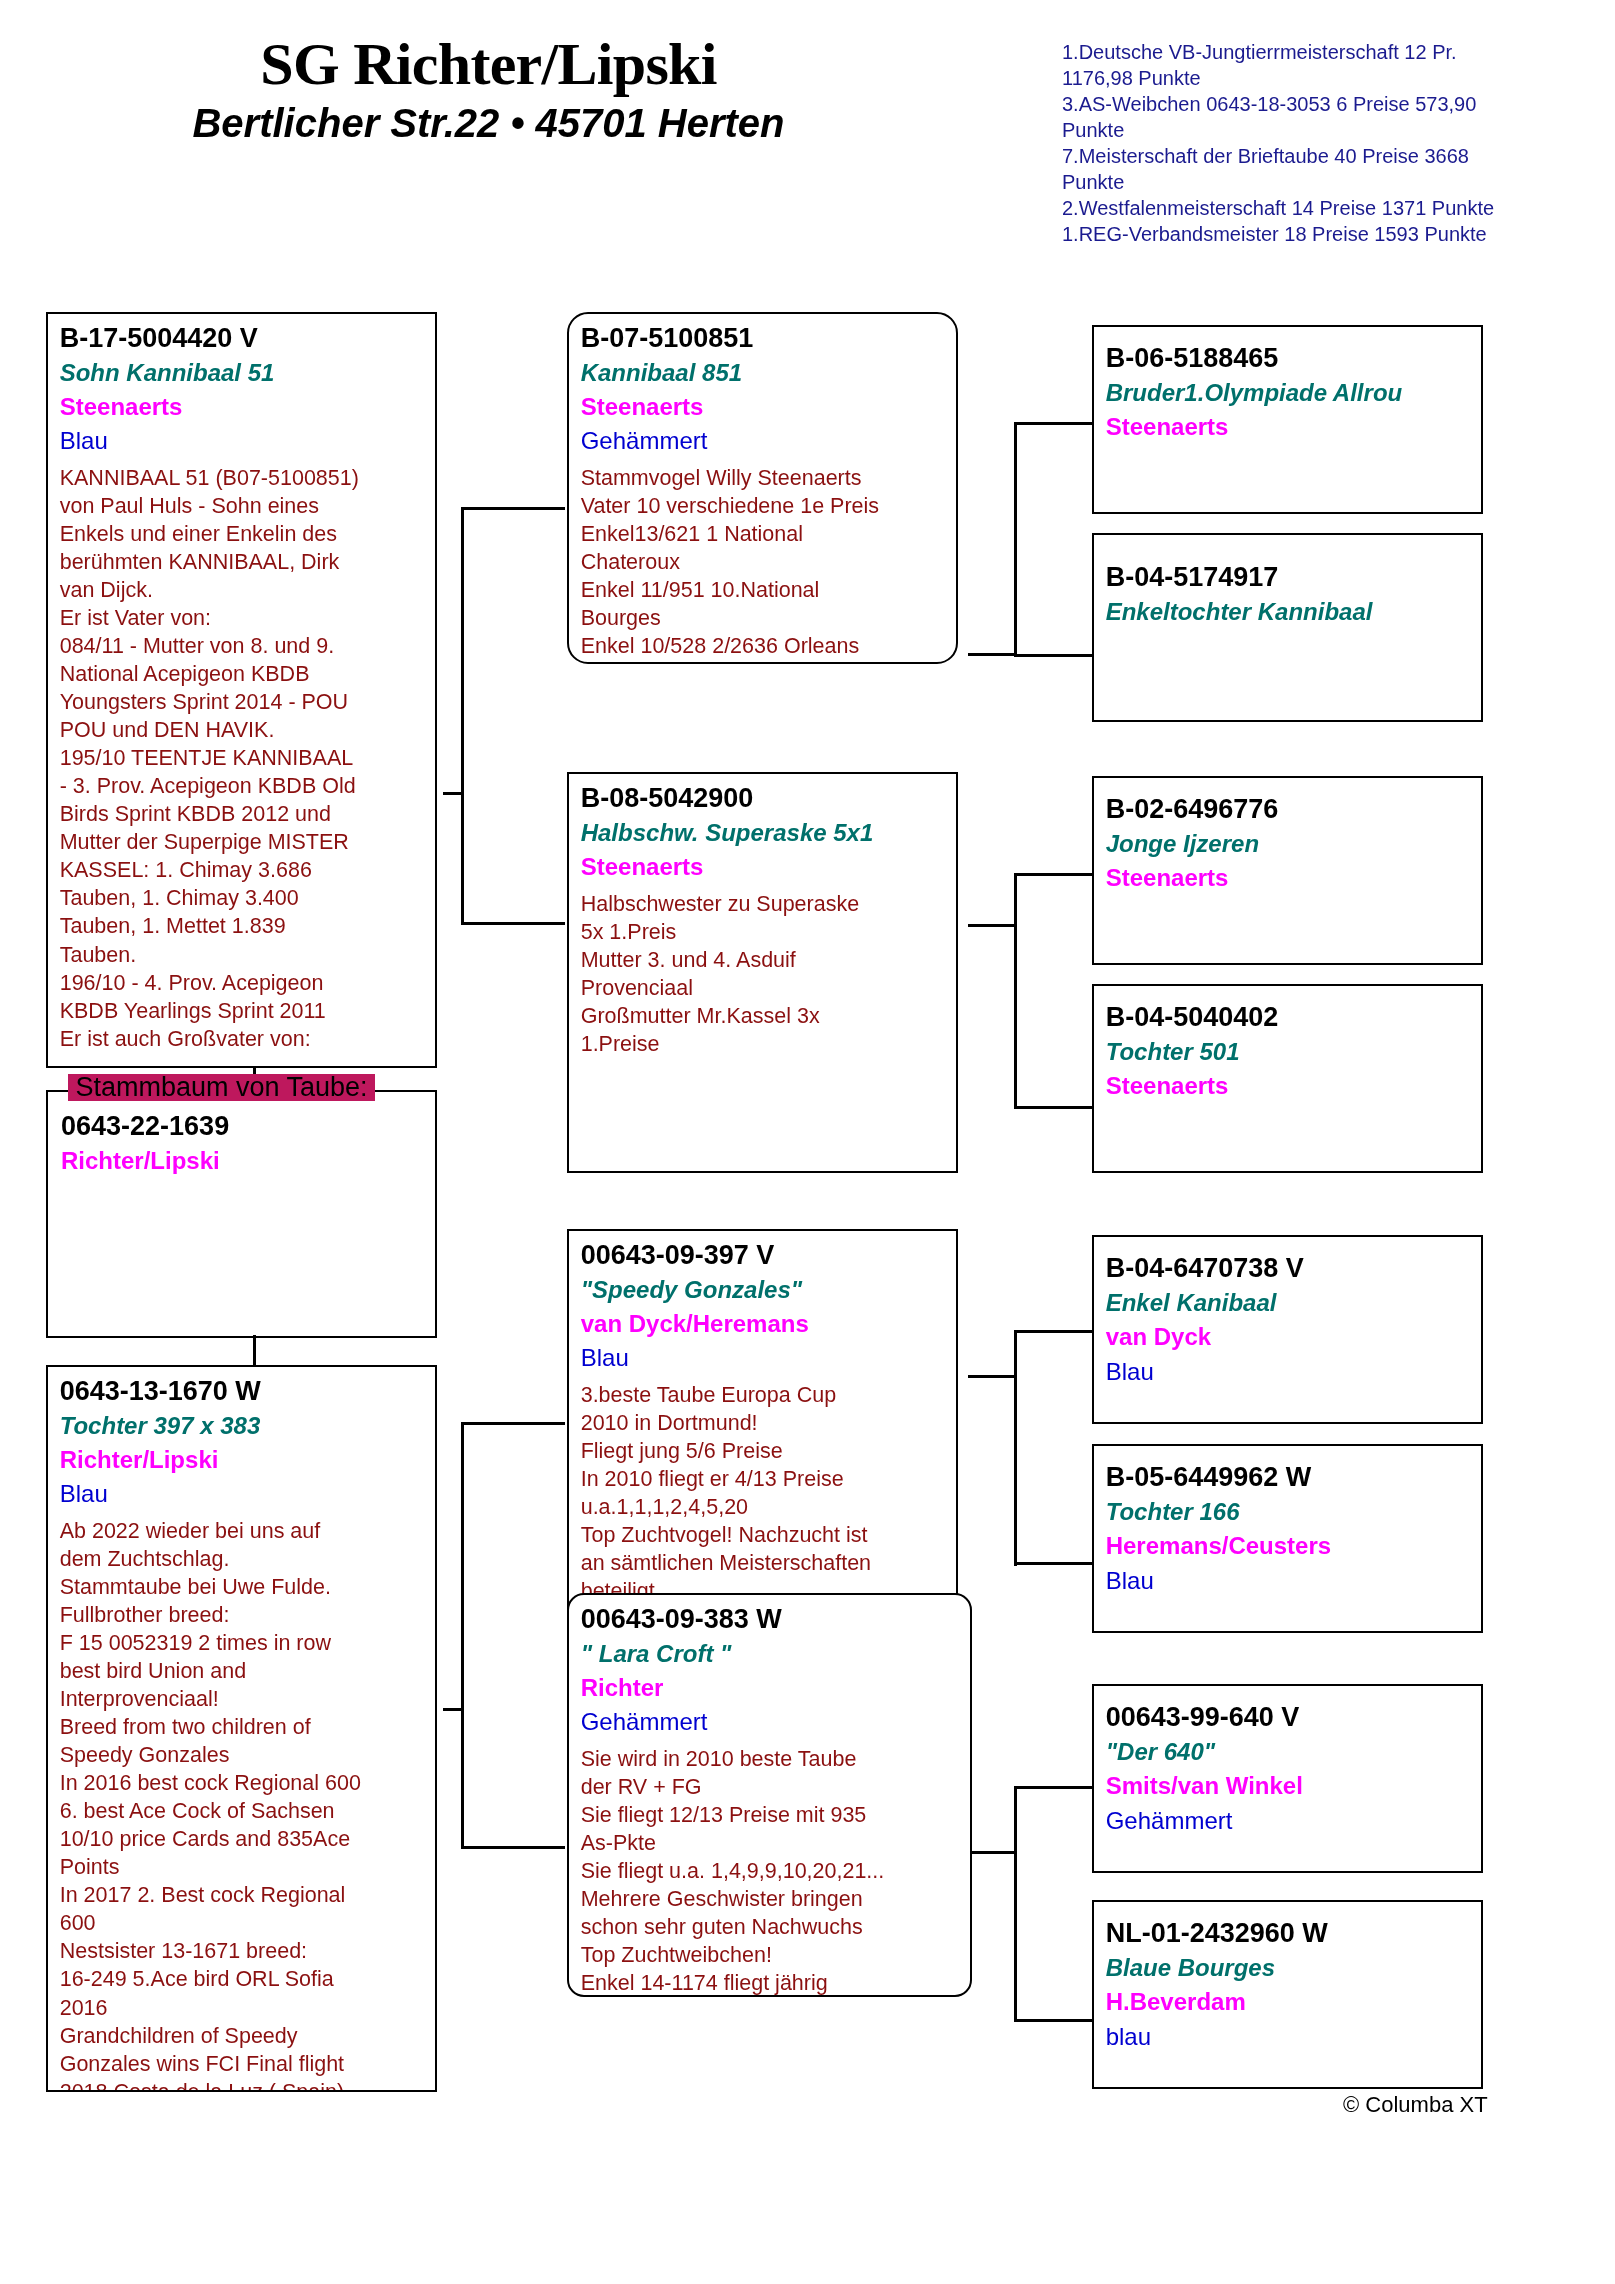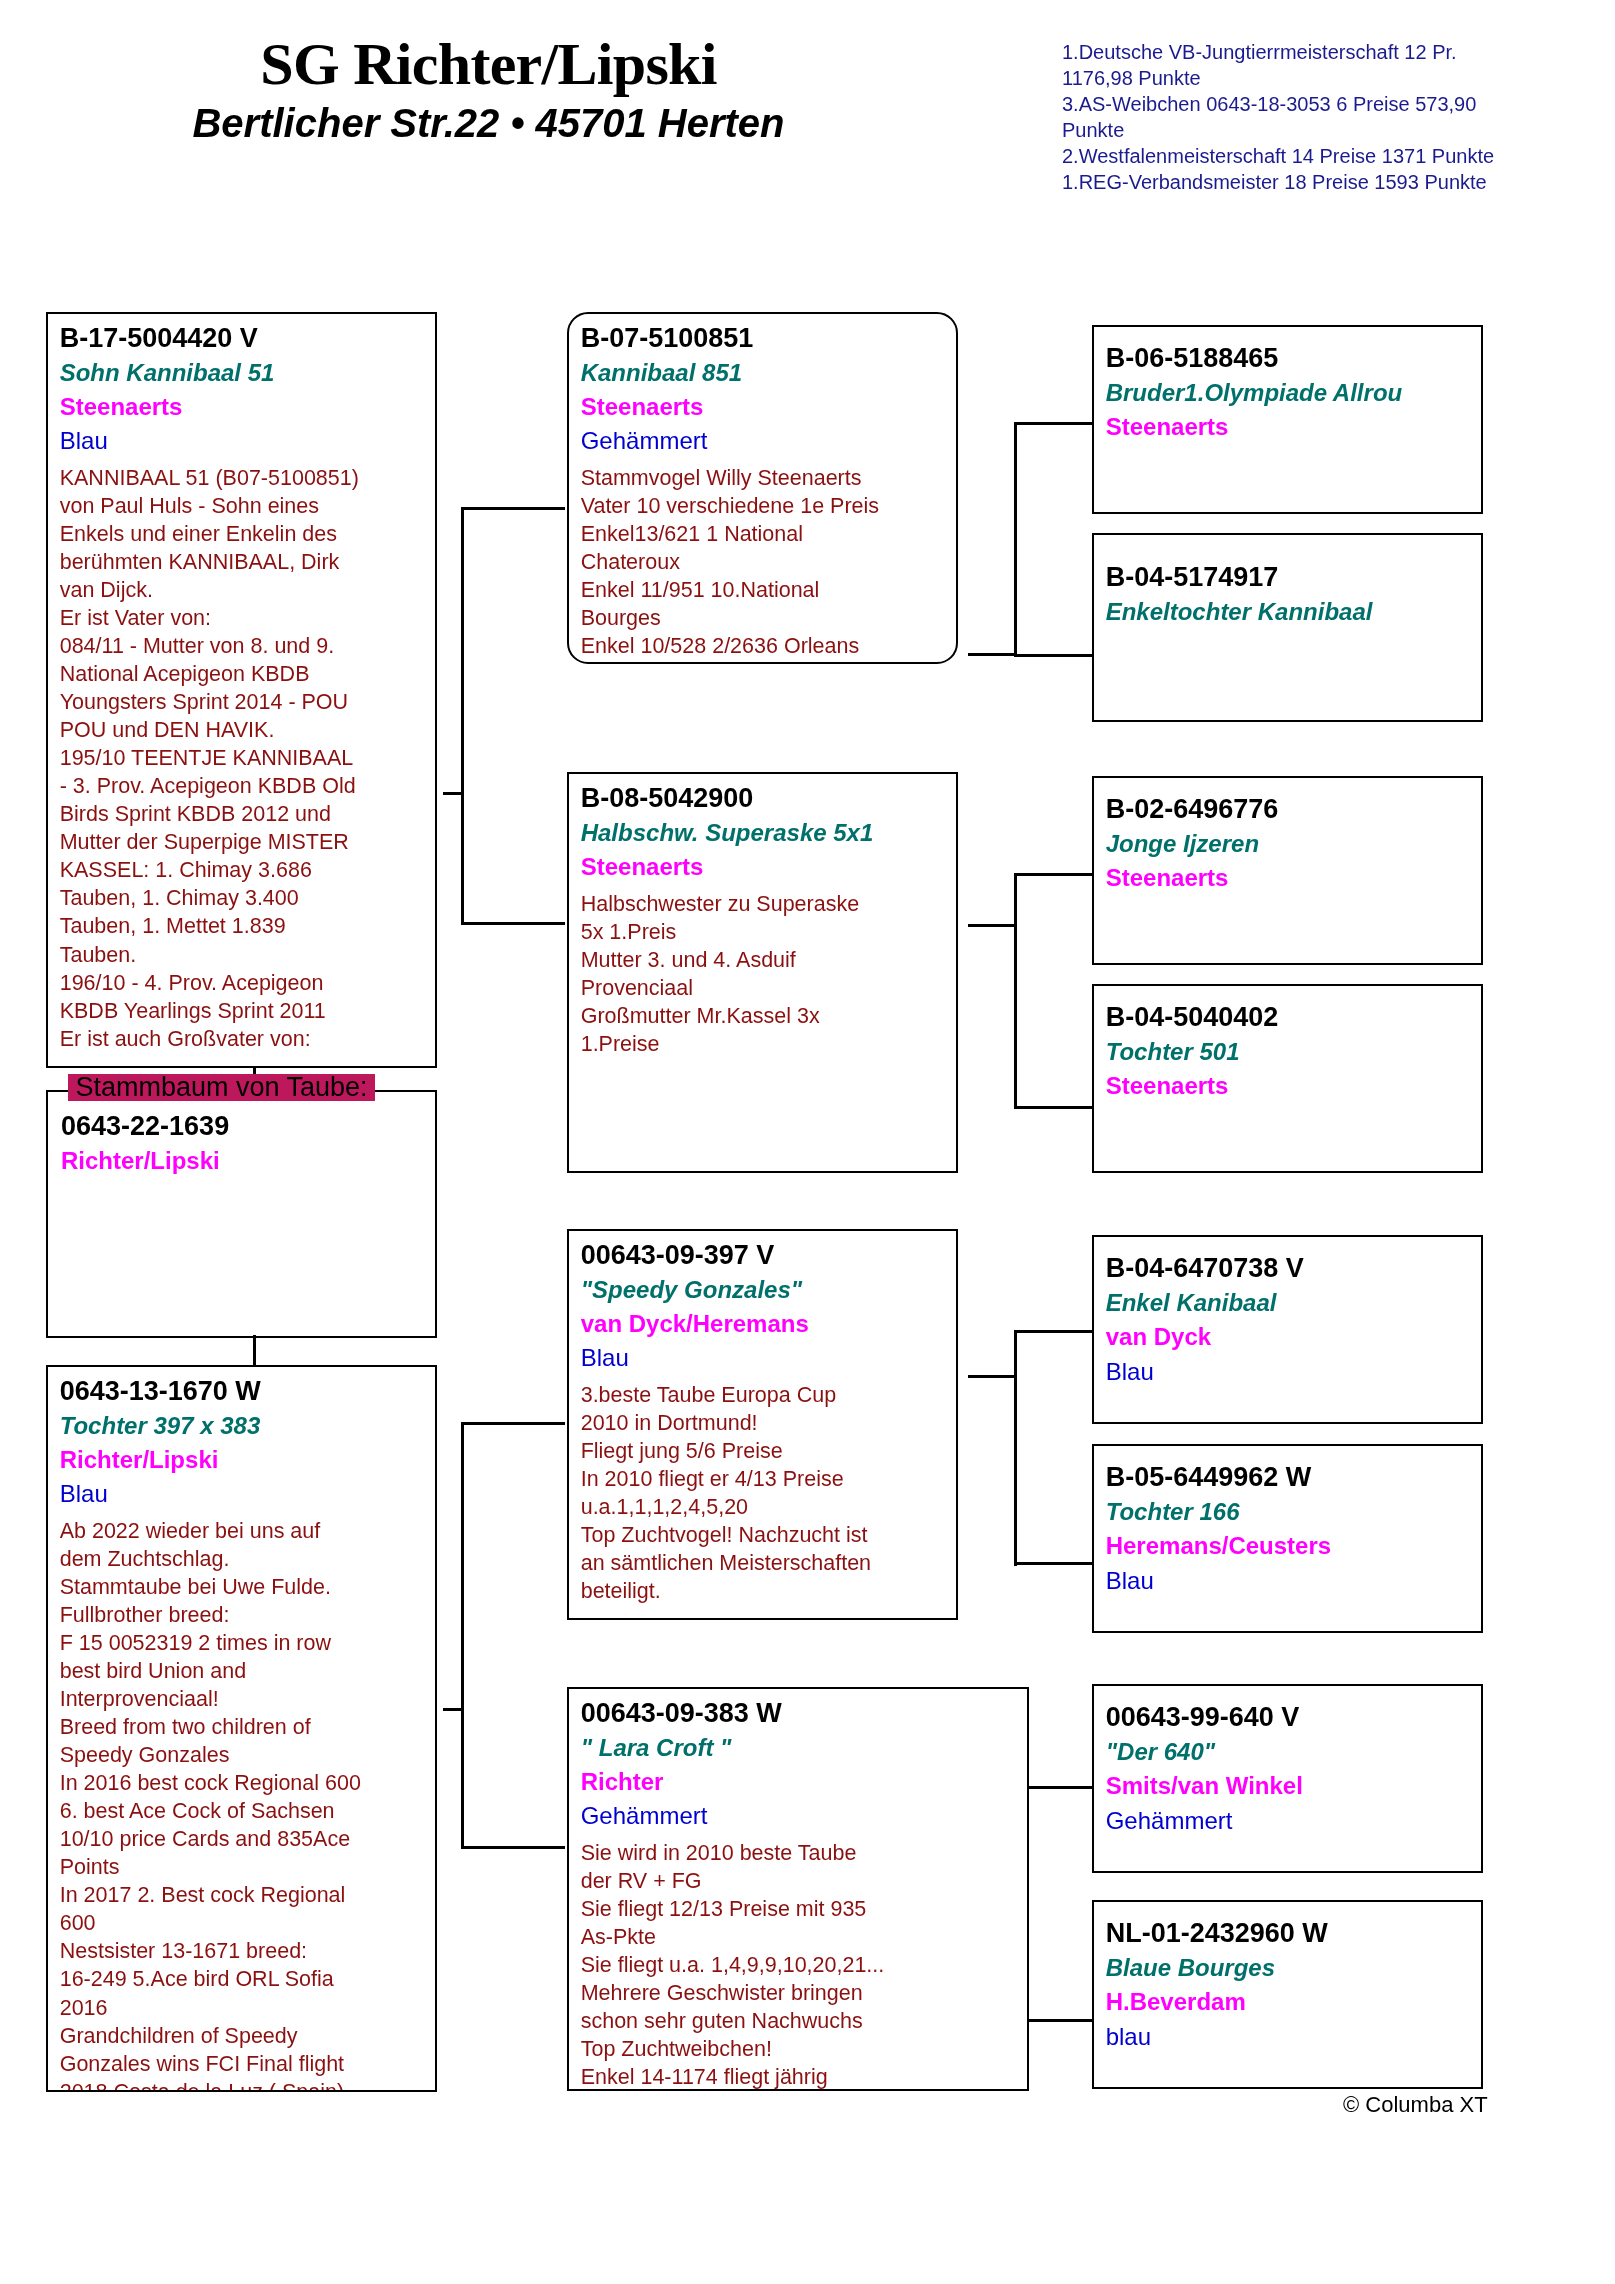--- a/index.html
+++ b/index.html
@@ -93,20 +93,21 @@
 <body>
 
 <div id="header">
   <div class="breeder-block">
     <div class="breeder-name">SG Richter/Lipski</div>
     <div class="breeder-addr">Bertlicher Str.22 • 45701 Herten</div>
   </div>
   <div id="awards">
     <div>1.Deutsche VB-Jungtierrmeisterschaft 12 Pr. 1176,98 Punkte</div>
     <div>3.AS-Weibchen 0643-18-3053 6 Preise 573,90 Punkte</div>
+    <div>7.Meisterschaft der Brieftaube 40 Preise 3668 Punkte</div>
     <div>2.Westfalenmeisterschaft 14 Preise 1371 Punkte</div>
     <div>1.REG-Verbandsmeister 18 Preise 1593 Punkte</div>
   </div>
 </div>
 
 <div class="ln" style="left:443px;top:792px;width:21px;height:3.3px;"></div>
 <div class="ln" style="left:461px;top:507px;width:3.3px;height:417px;"></div>
 <div class="ln" style="left:461px;top:507px;width:104px;height:3.3px;"></div>
 <div class="ln" style="left:461px;top:922px;width:104px;height:3.3px;"></div>
 
@@ -241,21 +242,21 @@
   <div class="desc">3.beste Taube Europa Cup
 2010 in Dortmund!
 Fliegt jung 5/6 Preise
 In 2010 fliegt er 4/13 Preise
 u.a.1,1,1,2,4,5,20
 Top Zuchtvogel! Nachzucht ist
 an sämtlichen Meisterschaften
 beteiligt.</div>
 </div>
 
-<div class="pbox" style="left:567px;top:1687px;width:462px;height:404px;">
+<div class="pbox" style="left:567px;top:1593px;width:405px;height:404px;border-radius:17px;">
   <span class="sh-r"></span>
   <div class="ring">00643-09-383 W</div>
   <div class="alias">" Lara Croft "</div>
   <div class="owner">Richter</div>
   <div class="colorline">Gehämmert</div>
   <div class="desc">Sie wird in 2010 beste Taube
 der RV + FG
 Sie fliegt 12/13 Preise mit 935
 As-Pkte
 Sie fliegt u.a. 1,4,9,9,10,20,21...

